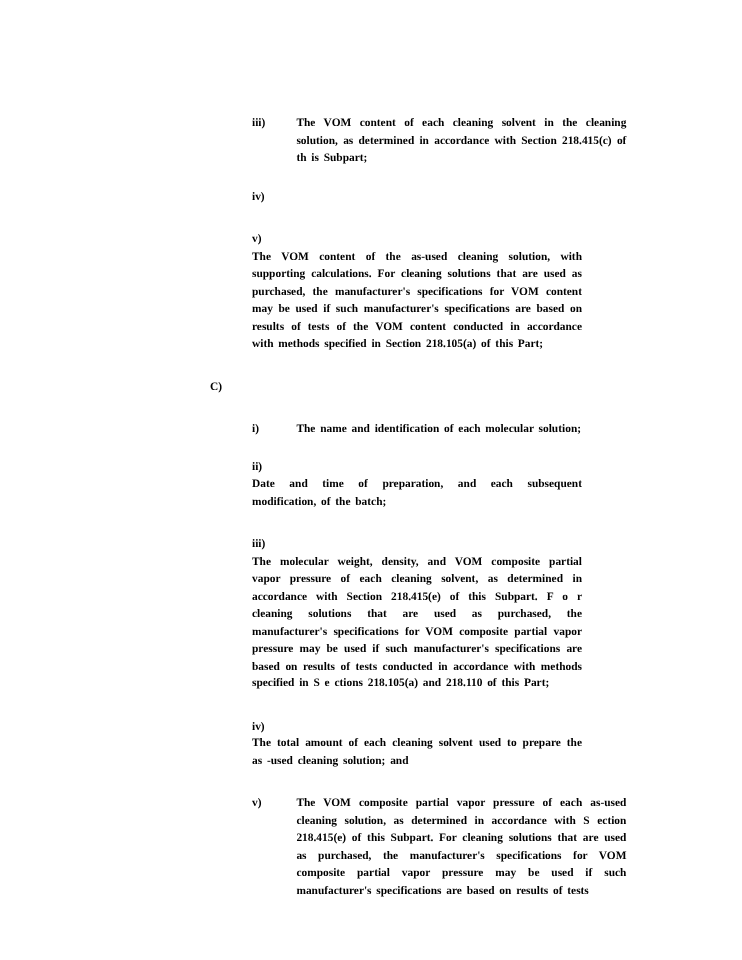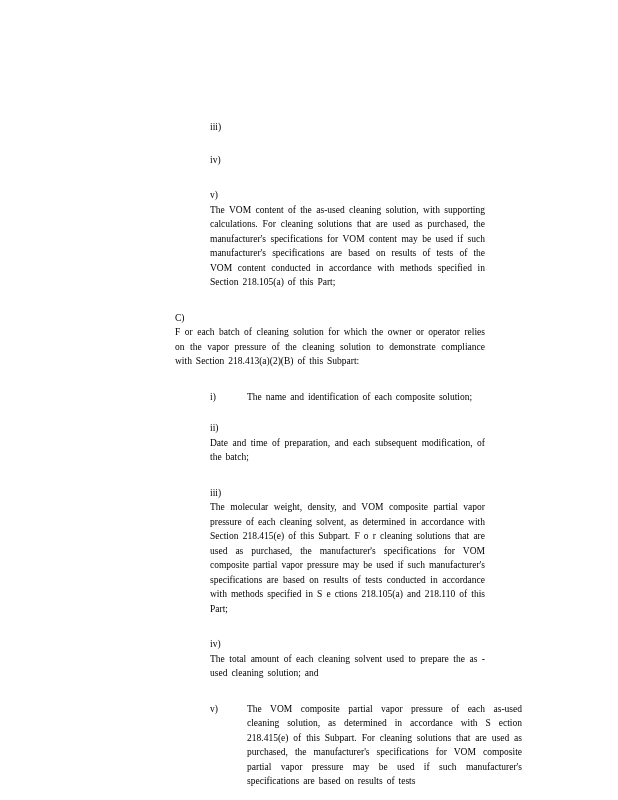--- a/index.html
+++ b/index.html
@@ -11,21 +11,22 @@
     height: 800px;
     background: #ffffff;
     font-family: "Liberation Serif", serif;
     color: #000000;
   }
   .page {
     position: relative;
     width: 618px;
     height: 708px;
     box-sizing: border-box;
-    padding: 120px 70px 40px 70px;
+    padding: 96px 70px 40px 70px;
+    font-weight: bold;
   }
   .block {
     display: flex;
     align-items: flex-start;
     margin-bottom: 18px;
   }
   .marker {
     flex: 0 0 auto;
     font-size: 9.5px;
     line-height: 14.5px;
@@ -68,39 +69,39 @@
     margin-bottom: 17px;
   }
 </style>
 </head>
 <body>
 
 <div class="page">
 
   <div class="block lvl-roman">
     <div class="marker">iii)</div>
+    <div class="body-text">The VOM  content  of each  cleaning   solvent  in the cleaning   solution,   as  determined    in accordance    with Section   218.415(c)    of th is Subpart;</div>
   </div>
 
   <div class="block lvl-roman gap-large">
     <div class="marker">iv)</div>
   </div>
 
   <div class="block lvl-roman gap-large">
     <div class="marker">v)</div>
     <div class="body-text">The  VOM  content   of the as-used  cleaning   solution,   with  supporting    calculations.     For  cleaning   solutions   that  are  used as purchased,     the  manufacturer's     specifications      for  VOM  content  may  be used  if such  manufacturer's   specifications     are  based  on results   of tests  of the VOM  content  conducted    in accordance    with  methods   specified    in  Section   218.105(a)    of this Part;</div>
   </div>
 
   <div class="block lvl-alpha gap-large">
     <div class="marker">C)</div>
-    <div class="body-text">F or  each  batch  of cleaning    solution   for which   the owner   or operator   relies  on the vapor  pressure   of the cleaning   solution   to demonstrate   compliance    with  Section   218.413(a)(2)(B)     of this Subpart:</div>
   </div>
 
   <div class="block lvl-roman gap-small">
     <div class="marker">i)</div>
-    <div class="body-text">The  name  and identification     of each  composite   solution;</div>
+    <div class="body-text">The  name  and identification     of each  molecular   solution;</div>
   </div>
 
   <div class="block lvl-roman gap-large">
     <div class="marker">ii)</div>
     <div class="body-text">Date  and time  of preparation,    and each  subsequent    modification,    of the batch;</div>
   </div>
 
   <div class="block lvl-roman gap-large">
     <div class="marker">iii)</div>
     <div class="body-text">The  molecular    weight,   density,   and  VOM  composite    partial   vapor  pressure   of each  cleaning   solvent,   as determined    in  accordance    with  Section   218.415(e)    of  this Subpart.     F o r  cleaning   solutions   that are used  as purchased,    the  manufacturer's      specifications     for VOM  composite    partial   vapor  pressure   may  be  used  if such  manufacturer's   specifications     are based  on results  of tests conducted    in  accordance    with  methods   specified    in S e ctions  218.105(a)   and  218.110   of this Part;</div>

